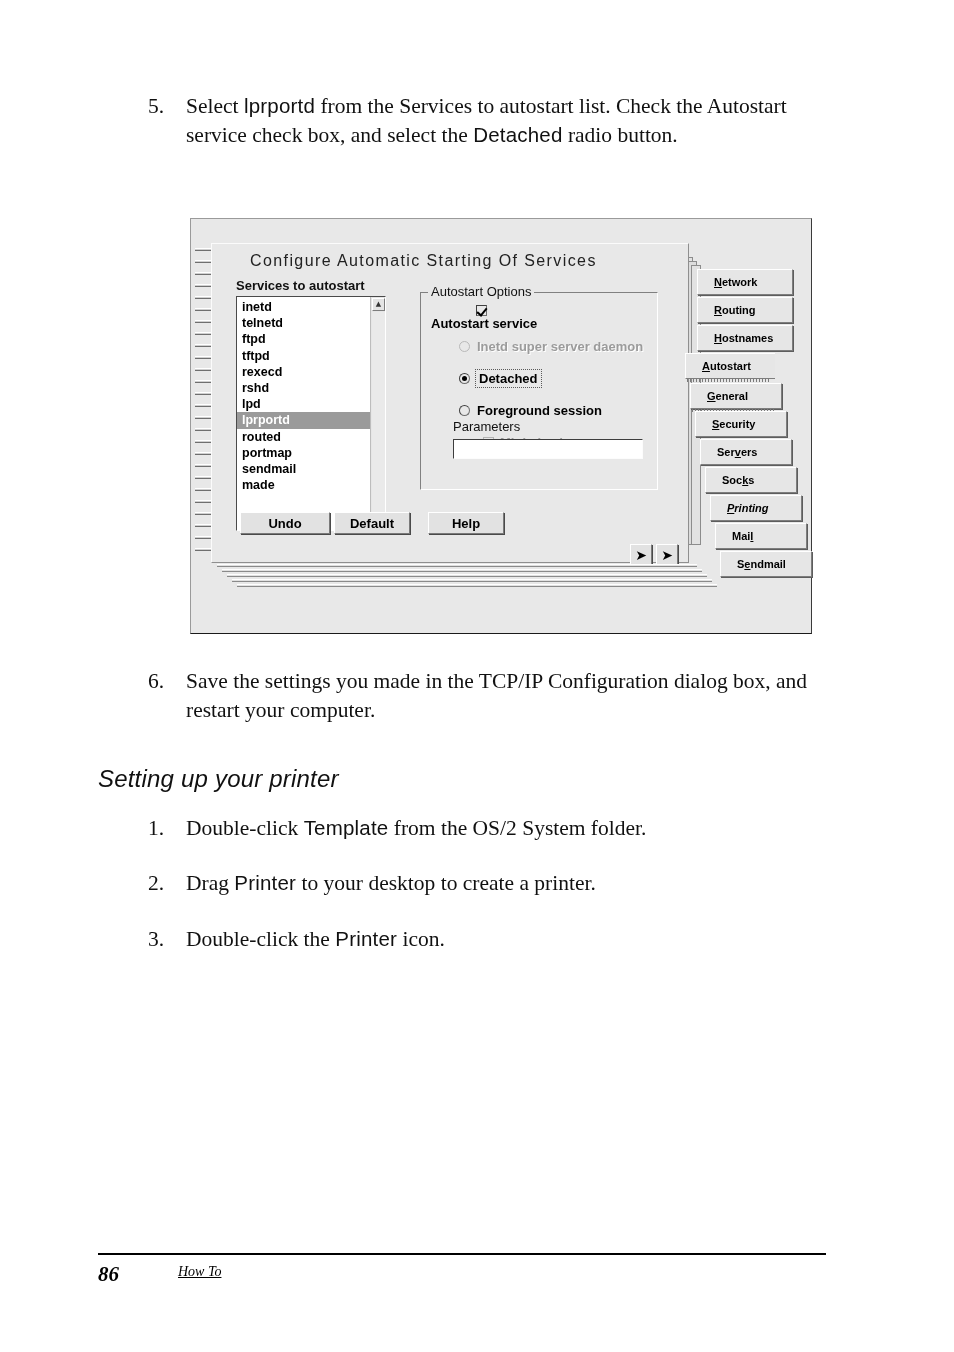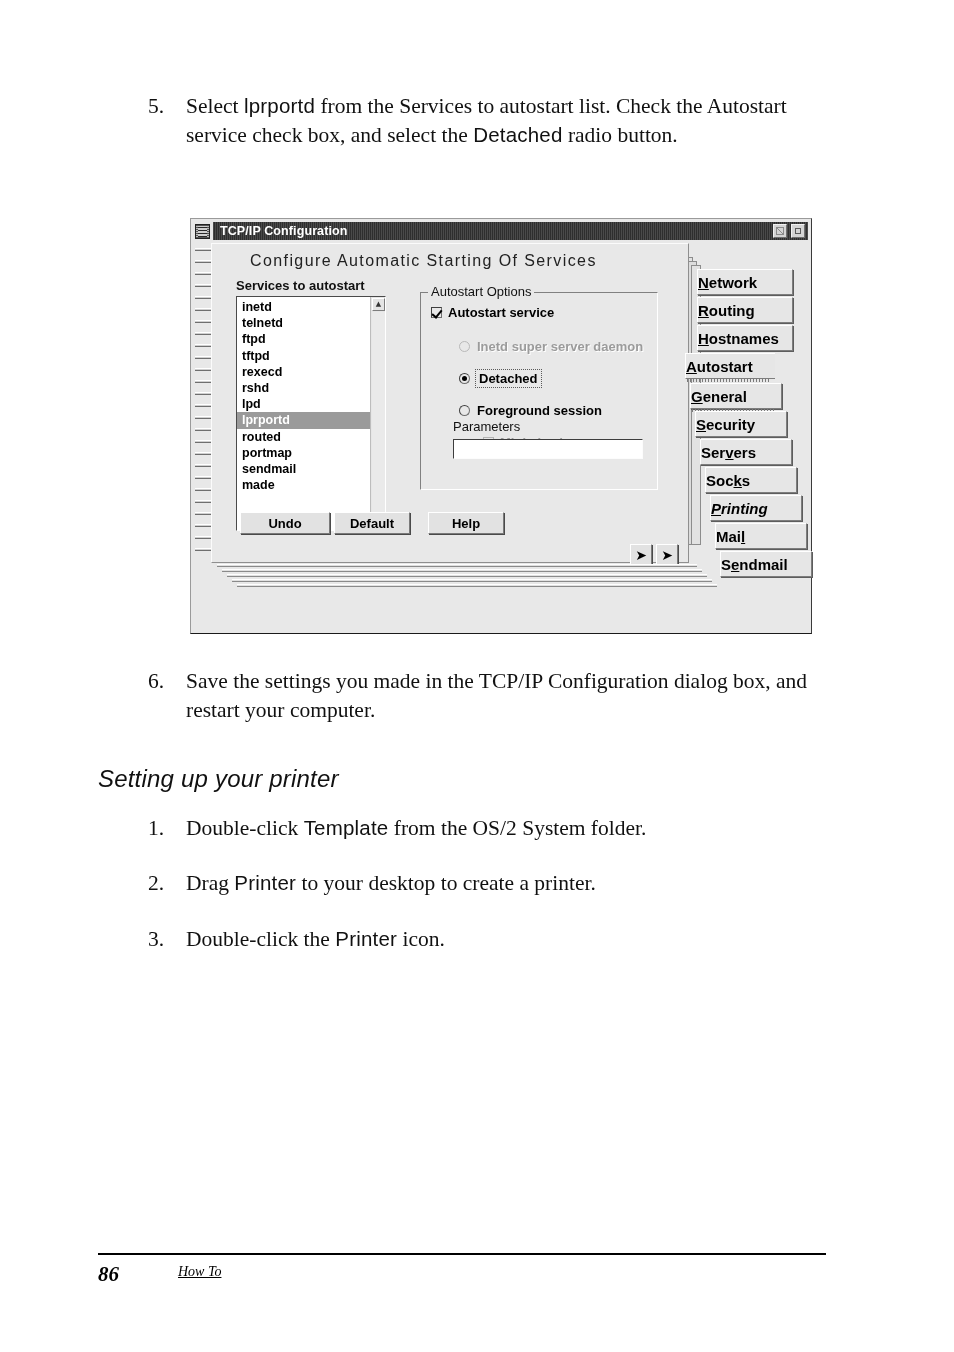--- a/index.html
+++ b/index.html
@@ -484,26 +484,26 @@
     position: absolute;
     height: 26px;
     background: #e6e6e6;
     border-top: 1px solid #ffffff;
     border-left: 1px solid #ffffff;
     border-right: 1px solid #7d7d7d;
     border-bottom: 1px solid #7d7d7d;
     box-shadow: 1px 1px 0 #5d5d5d;
     box-sizing: border-box;
     font-family: "Liberation Sans", sans-serif;
-    font-size: 15px;
+    font-size: 11px;
     font-weight: bold;
     color: #000;
     display: flex;
     align-items: center;
-    padding-left: 0;
+    padding-left: 16px;
     white-space: nowrap;
     overflow: hidden;
   }
   .tab.selected {
     background: #e6e6e6;
     border-right: none;
   }
   .tab-sel-dots {
     position: absolute;
     height: 3px;
@@ -525,30 +525,20 @@
 
 <div class="page">
 
   <div class="numlist-item" style="left:148px; top:92px; width:690px;">
     <span class="num">5.</span>
     <span class="body">Select <span class="ui">lprportd</span> from the Services to autostart list. Check the Autostart service check box, and select the <span class="ui">Detached</span> radio button.</span>
   </div>
 
   <div class="figure">
 
-    <div class="titlebar">
-      <div class="title-icon"></div>
-      <div class="title-strip">
-        <span class="title-text">TCP/IP Configuration</span>
-        <span class="title-btns">
-          <span class="tbtn restore"></span>
-          <span class="tbtn min"></span>
-        </span>
-      </div>
-    </div>
 
     <div class="stack" style="left:480px; top:26px;  width:10px; height:300px; background:#dcdcdc;"></div>
     <div class="stack" style="left:484px; top:30px;  width:10px; height:296px; background:#e2e2e2;"></div>
     <div class="stack" style="left:488px; top:34px;  width:10px; height:292px; background:#dcdcdc;"></div>
     <div class="stack" style="left:492px; top:38px;  width:10px; height:288px; background:#e2e2e2;"></div>
     <div class="stack" style="left:496px; top:42px;  width:10px; height:284px; background:#dcdcdc;"></div>
     <div class="stack" style="left:500px; top:46px;  width:10px; height:280px; background:#e2e2e2;"></div>
 
     <div class="notebook">
 
@@ -683,21 +673,21 @@
           <div class="lb-scroll">
             <div class="sb-track"></div>
             <div class="sb-btn up">▲</div>
             <div class="sb-btn down">▼</div>
           </div>
         </div>
 
         <div class="groupbox">
           <span class="gb-legend">Autostart Options</span>
 
-          <div class="checkrow" style="left:10px; top:12px;">
+          <div class="checkrow" style="left:10px; top:12px;flex-direction:column;">
             <span class="cbox checked"></span>
             <span>Autostart service</span>
           </div>
 
           <div class="radiorow dim" style="left:38px; top:46px;">
             <span class="rdo dimrdo"></span>
             <span>Inetd super server daemon</span>
           </div>
 
           <div class="radiorow" style="left:38px; top:78px;">

